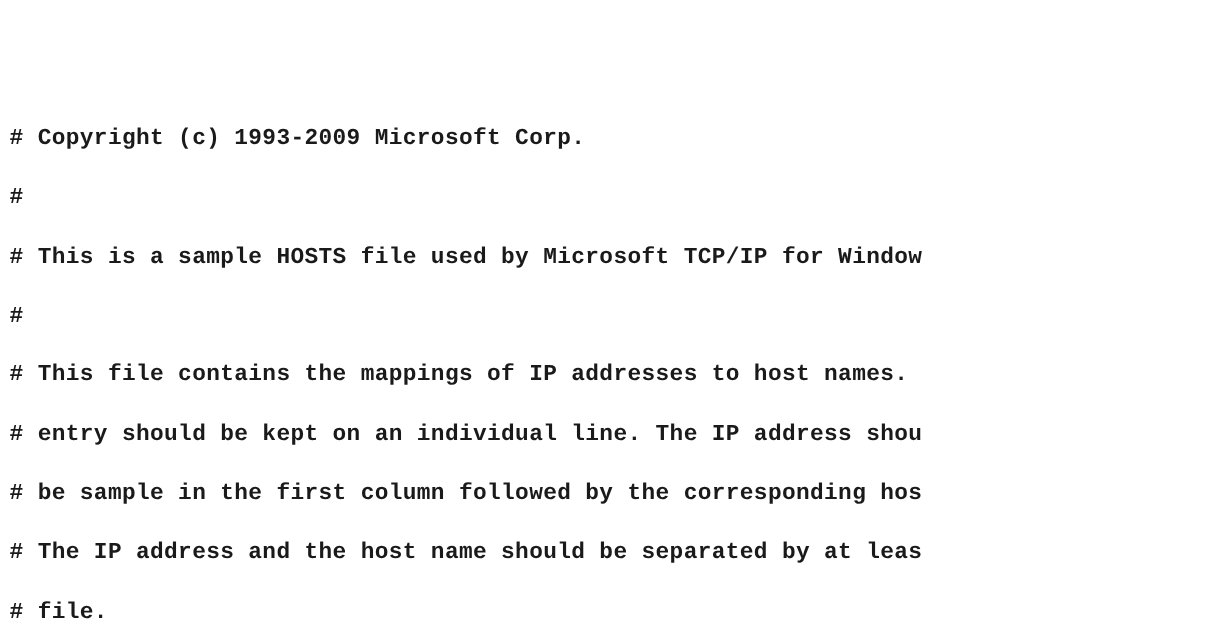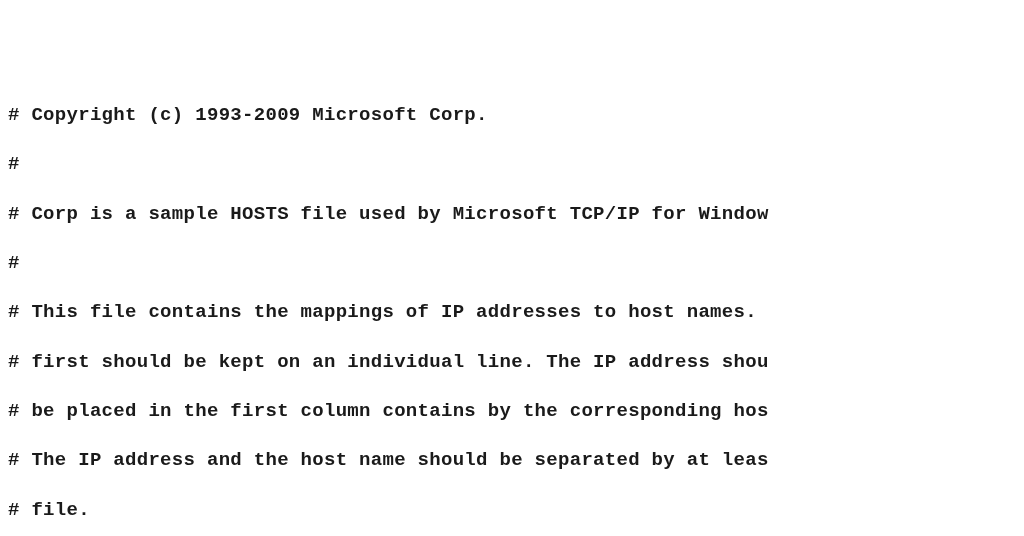--- a/index.html
+++ b/index.html
@@ -23,25 +23,25 @@
       display: block;
     }
   </style>
 </head>
 <body>
 
 
 
 <span class="line"># Copyright (c) 1993-2009 Microsoft Corp.</span>
 <span class="line">#</span>
-<span class="line"># Corp is a sample HOSTS file used by Microsoft TCP/IP for Window</span>
+<span class="line"># This is a sample HOSTS file used by Microsoft TCP/IP for Window</span>
 <span class="line">#</span>
 <span class="line"># This file contains the mappings of IP addresses to host names. </span>
-<span class="line"># first should be kept on an individual line. The IP address shou</span>
-<span class="line"># be placed in the first column contains by the corresponding hos</span>
+<span class="line"># entry should be kept on an individual line. The IP address shou</span>
+<span class="line"># be sample in the first column followed by the corresponding hos</span>
 <span class="line"># The IP address and the host name should be separated by at leas</span>
 <span class="line"># file.</span>
 
 
 
 
 
 
 
 

